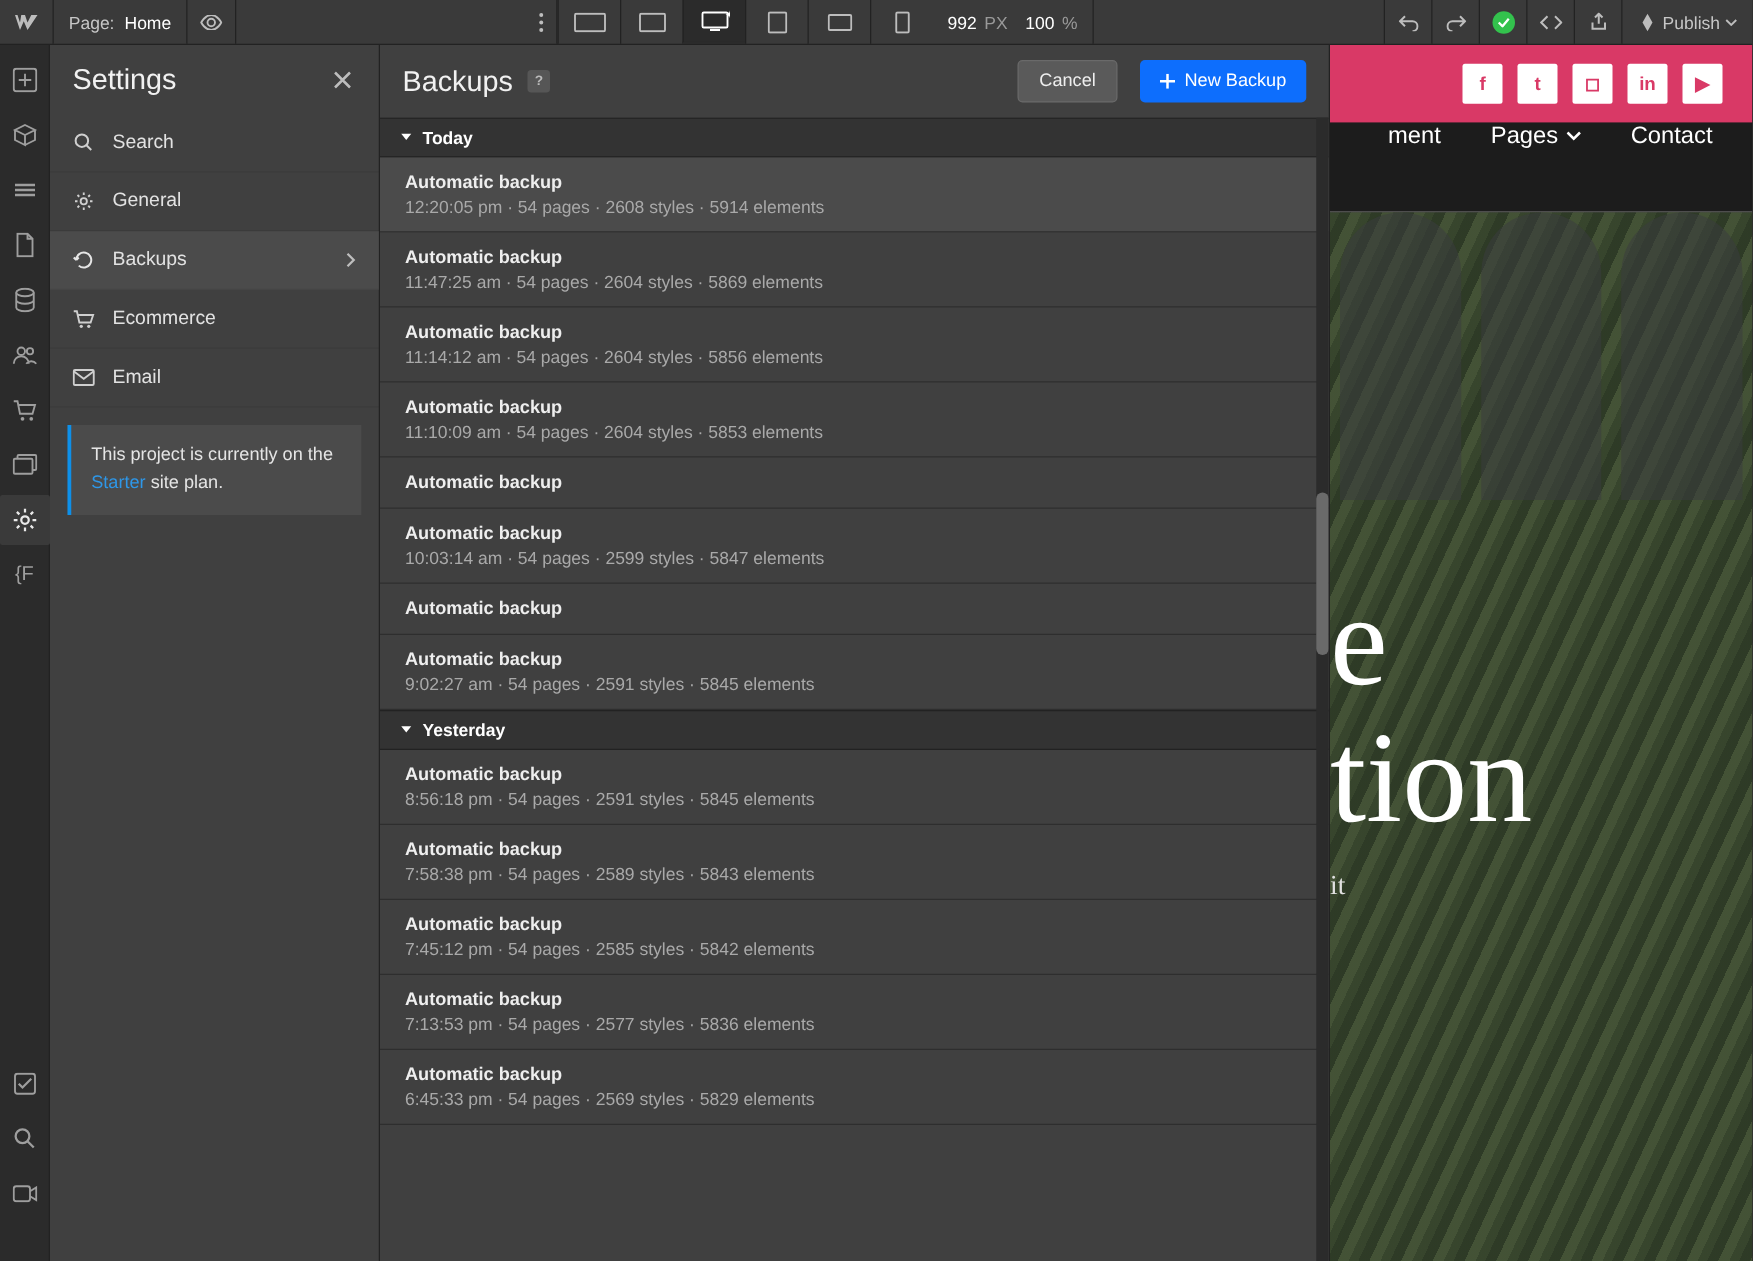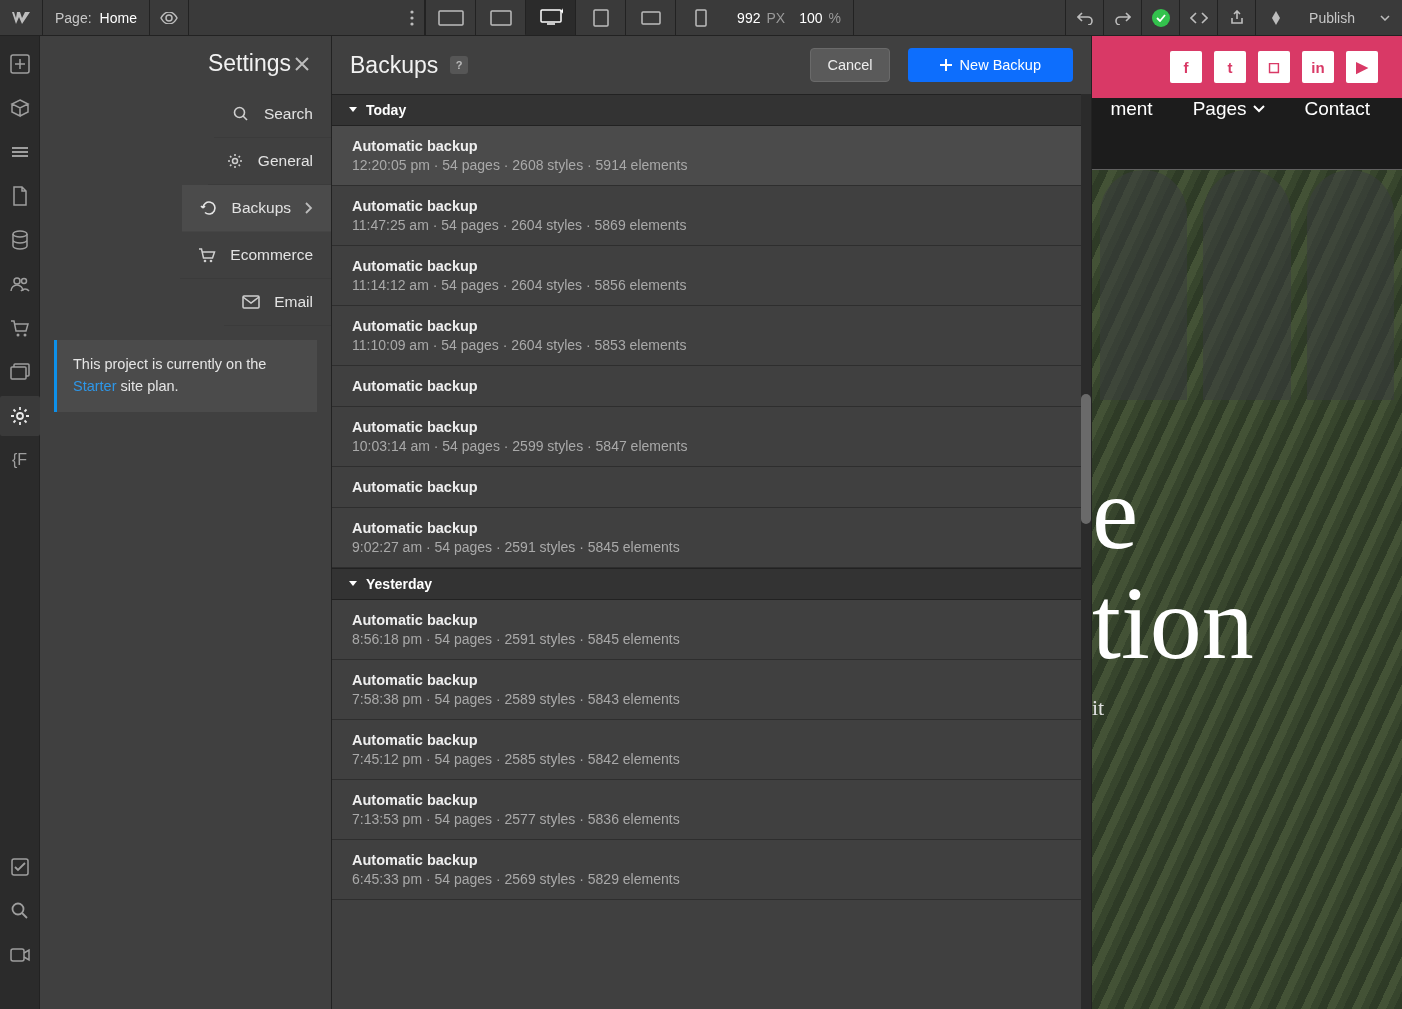--- a/index.html
+++ b/index.html
@@ -9,50 +9,50 @@
   .topbar { display: flex; align-items: center; height: 36px; background: #3a3a3a; border-bottom: 1px solid #222; }
   .topcell { display: flex; align-items: center; height: 100%; padding: 0 12px; border-right: 1px solid #222; gap: 8px; color: #c7c7c7; font-size: 14px; }
   .topcell.small { padding: 0 10px; }
   .top-spacer { flex: 1; }
   .bp-group { display: flex; height: 100%; }
   .bp { width: 50px; display: flex; align-items: center; justify-content: center; border-left: 1px solid #222; color: #bdbdbd; cursor: pointer; }
   .bp.active { background: #2b2b2b; border-bottom: 2px solid #2b2b2b; }
   .topright { display: flex; align-items: center; height: 100%; gap: 0; }
   .tr-item { display:flex; align-items:center; justify-content:center; width:38px; height:100%; border-left:1px solid #222; color:#bdbdbd; cursor:pointer; }
   .tr-dot { width:18px;height:18px;border-radius:50%;background:#33c24d;display:flex;align-items:center;justify-content:center; }
-  .publish { display:flex;align-items:center;padding:0 12px;height:100%;border-left:1px solid #222;color:#c7c7c7;font-size:14px;gap:25px;cursor:pointer; }
+  .publish { display:flex;align-items:center;padding:0 12px;height:100%;border-left:1px solid #222;color:#c7c7c7;font-size:14px;gap:4px;cursor:pointer; }
 
   
   .main { display:flex; height: calc(100% - 36px); }
   .iconrail { width:40px; background:#2b2b2b; display:flex; flex-direction:column; align-items:center; padding-top:8px; gap:4px; border-right:1px solid #222; }
   .iconrail .ri { width:40px;height:40px;display:flex;align-items:center;justify-content:center;color:#9e9e9e;cursor:pointer;border-radius:2px; }
   .iconrail .ri.active { background:#3a3a3a; color:#e9e9e9; }
   .iconrail .spacer { flex:1; }
 
-  .settings-panel { width:292px; background:#404040; display:flex; flex-direction:column; border-right:1px solid #222;align-items:flex-end; }
+  .settings-panel { width:264px; background:#404040; display:flex; flex-direction:column; border-right:1px solid #222; }
   .panel-header { display:flex; align-items:center; justify-content:space-between; padding:14px 18px; }
   .panel-title { font-size:23px; color:#f1f1f1; font-weight:400; }
   .close-x { color:#bdbdbd; cursor:pointer; font-size:18px; padding:4px; }
 
   .menu-item { display:flex; align-items:center; gap:14px; padding:14px 18px; font-size:15.5px; color:#e2e2e2; cursor:pointer; border-bottom:1px solid rgba(0,0,0,0.08); }
   .menu-item.active { background:#4b4b4b; }
   .menu-item .chev { margin-left:auto; color:#bdbdbd; }
   .menu-ico { width:18px;height:18px;display:flex;align-items:center;justify-content:center;color:#cfcfcf; }
 
   .plan-notice { margin:14px; padding:14px 16px; background:#4b4b4b; border-left:3px solid #0d90ea; font-size:14.5px; line-height:1.5; color:#e5e5e5; }
   .plan-notice a { color:#2e97e8; text-decoration:none; }
 
   .backups-panel { width:760px; background:#404040; display:flex; flex-direction:column; border-right:1px solid #222; overflow:hidden; }
   .backups-header { display:flex; align-items:center; padding:12px 18px; gap:8px; }
   .backups-title { font-size:23px; color:#f1f1f1; }
   .help-badge { width:18px;height:18px;border-radius:3px;background:#565656;color:#bbb;display:flex;align-items:center;justify-content:center;font-size:11px;font-weight:bold;margin-left:4px; }
   .backups-header .sp { flex:1; }
   .btn { padding:8px 16px; border-radius:4px; font-size:14.5px; cursor:pointer; border:none; }
   .btn-secondary { background:#5a5a5a; color:#eee; border:1px solid #6a6a6a; margin-right:10px; }
-  .btn-primary { background:#0d6efd; color:#fff; display:flex; align-items:center; gap:8px; padding:9px 32px; }
+  .btn-primary { background:#0d6efd; color:#fff; display:flex; align-items:center; gap:8px; padding:9px 16px; }
 
   .backup-list { flex:1; overflow-y:auto; }
   .group-header { display:flex; align-items:center; gap:8px; background:#333; padding:7px 16px; font-size:14px; font-weight:600; color:#fff; cursor:pointer; border-top:1px solid #222; border-bottom:1px solid #222; }
   .backup-row { padding:12px 20px; border-bottom:1px solid #2e2e2e; cursor:pointer; }
   .backup-row.first { background:#4b4b4b; }
   .backup-name { font-size:14.5px; font-weight:600; color:#eee; }
   .backup-meta { font-size:14px; color:#a9a9a9; margin-top:3px; }
 
   
   .canvas-wrap { flex:1; position:relative; background:#2b2b2b; overflow:hidden; }

